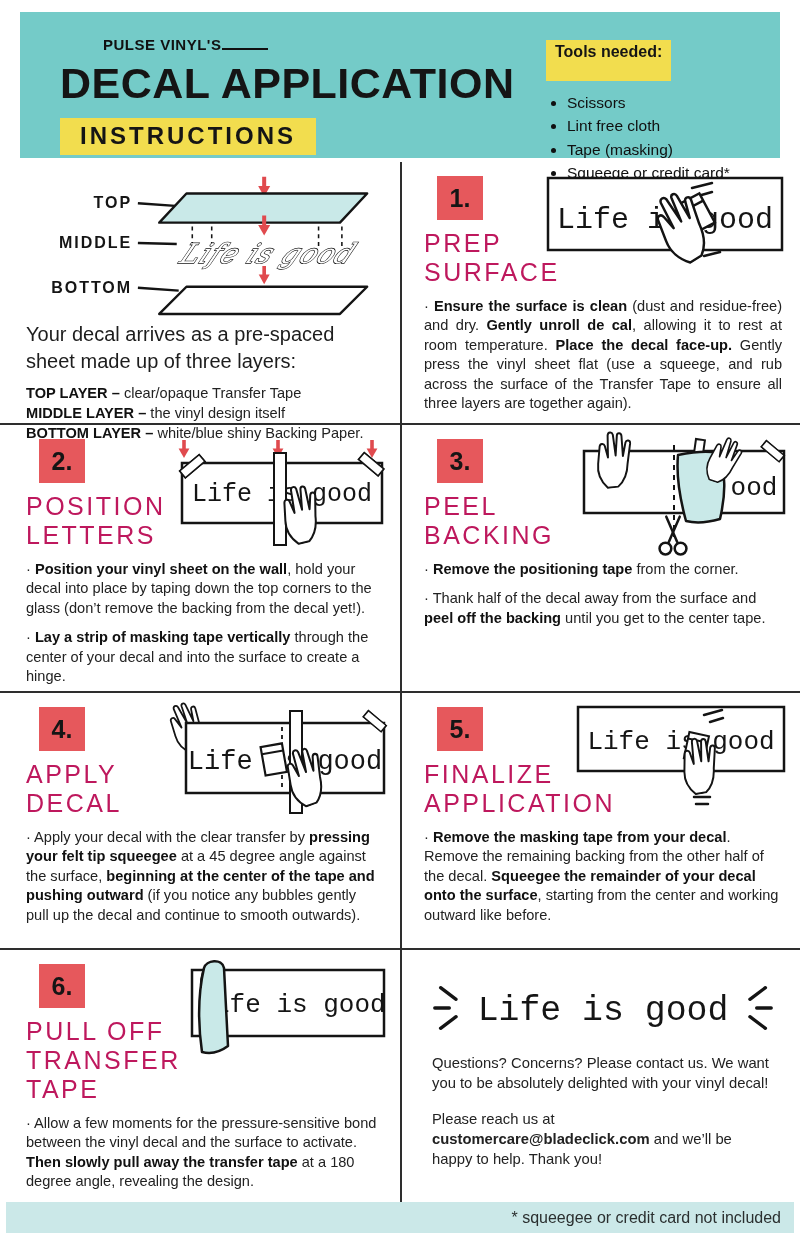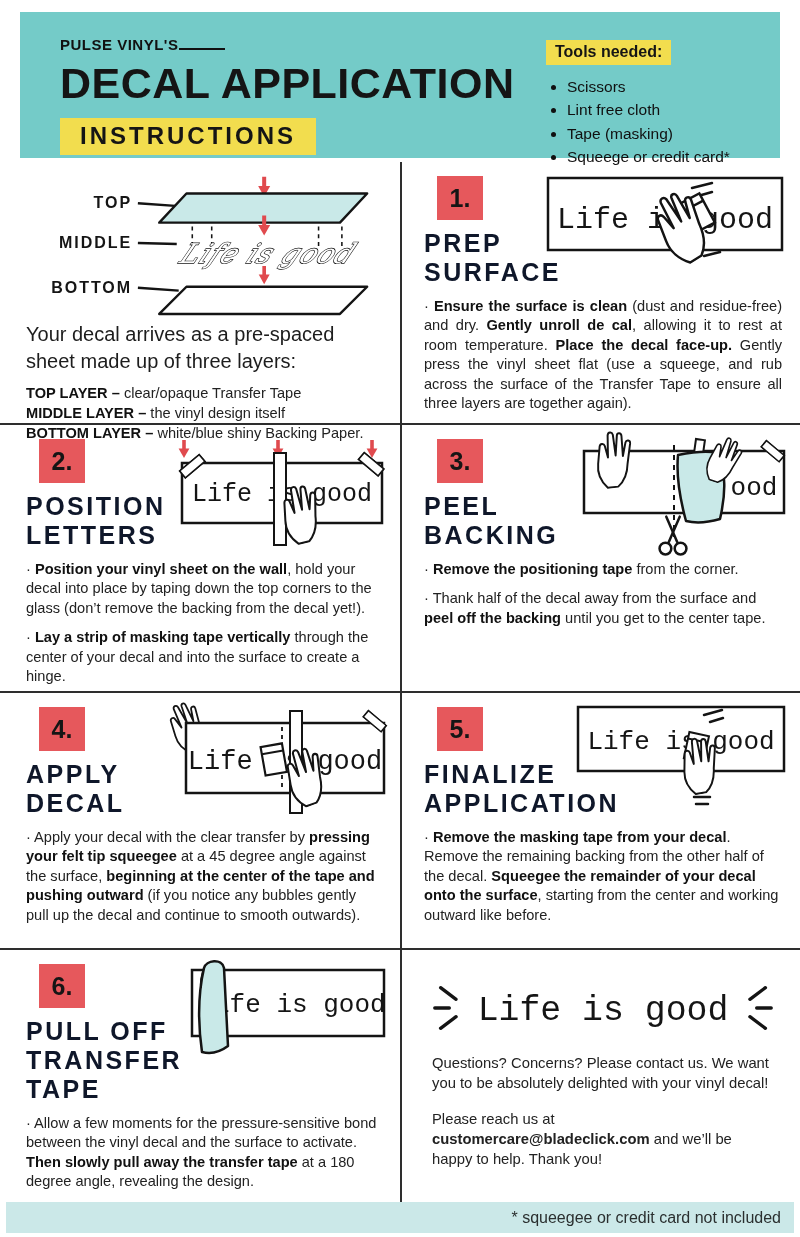--- a/index.html
+++ b/index.html
@@ -5,40 +5,40 @@
   html,body{margin:0;padding:0;}
   body{
     width:800px;height:1237px;background:#ffffff;position:relative;
     font-family:"Liberation Sans", sans-serif;color:#1d1d1d;overflow:hidden;
   }
   
   .header{
     position:absolute;left:20px;top:12px;width:760px;height:146px;background:#74CBC8;
     box-sizing:border-box;padding:24px 28px 0 40px;display:flex;justify-content:space-between;
   }
-  .brand{font-size:15px;font-weight:bold;letter-spacing:.5px;color:#111;}
+  .brand{font-size:15px;font-weight:bold;letter-spacing:.5px;color:#111;margin-left:43px;}
   .brand-line{display:inline-block;width:46px;border-bottom:2.5px solid #111;vertical-align:baseline;margin-left:1px;}
   .main-title{font-size:43px;font-weight:800;letter-spacing:.5px;color:#151515;margin:9px 0 13px;line-height:1;}
   .subtitle{display:inline-block;background:#F2DD4E;padding:4px 20px 5px;font-size:24px;font-weight:bold;letter-spacing:3px;color:#151515;}
   .tools{width:206px;padding-top:4px;}
-  .tools-title{display:inline-block;background:#F2DD4E;padding:3px 9px 4px;font-weight:bold;font-size:16px;color:#151515;}
+  .tools-title{display:inline-block;background:#F2DD4E;padding:3px 9px 20px;font-weight:bold;font-size:16px;color:#151515;}
   .tools ul{margin:10px 0 0;padding-left:21px;font-size:15.5px;line-height:1.5;color:#101010;}
   
   .grid{
     position:absolute;top:162px;left:0;width:664px;
     display:grid;grid-template-columns:400px 400px;grid-template-rows:263px 268px 257px 252px;
   }
   .cell{box-sizing:border-box;position:relative;padding:10px 18px 0 26px;}
   .cell.r{border-left:2px solid #2e2e2e;padding-left:22px;}
   .cell.hb{border-bottom:2px solid #2e2e2e;}
   .stepno{
     width:46px;height:44px;background:#E6585C;display:flex;align-items:center;justify-content:center;
     font-size:25px;font-weight:bold;color:#151515;margin:4px 0 9px 13px;
   }
-  .step-title{font-size:25px;font-weight:700;letter-spacing:2.5px;line-height:1.16;white-space:pre-line;margin:0;color:#0f172a;}
+  .step-title{font-size:25px;font-weight:400;letter-spacing:2.5px;line-height:1.16;white-space:pre-line;margin:0;color:#be185d;}
   .illus{position:absolute;overflow:visible;}
   .illus svg,svg.illus{overflow:visible;}
   .body{font-size:14.6px;line-height:1.33;margin:10px 0 0;color:#222;}
   .body b{font-weight:700;color:#111;}
   .j{text-align:justify;}
   .lead{font-size:20px;line-height:1.33;margin:9px 0 0;}
   .layers{margin-top:10px;}
   .layers .body{margin:0;line-height:1.36;}
   .diagram{display:block;margin:4px 0 0 2px;overflow:visible;}
   

